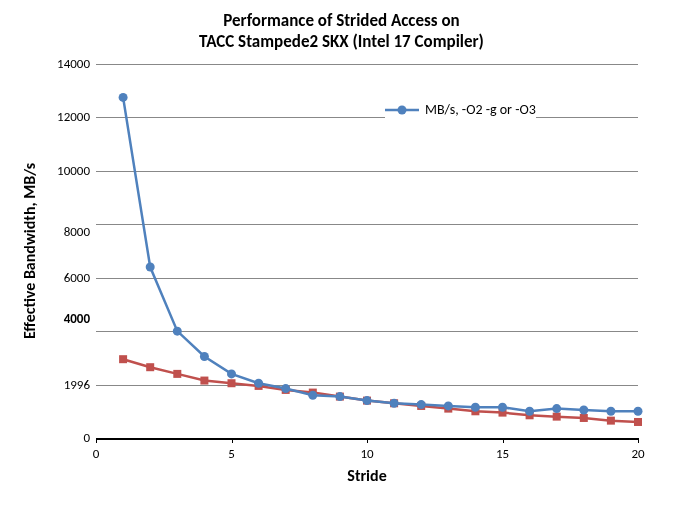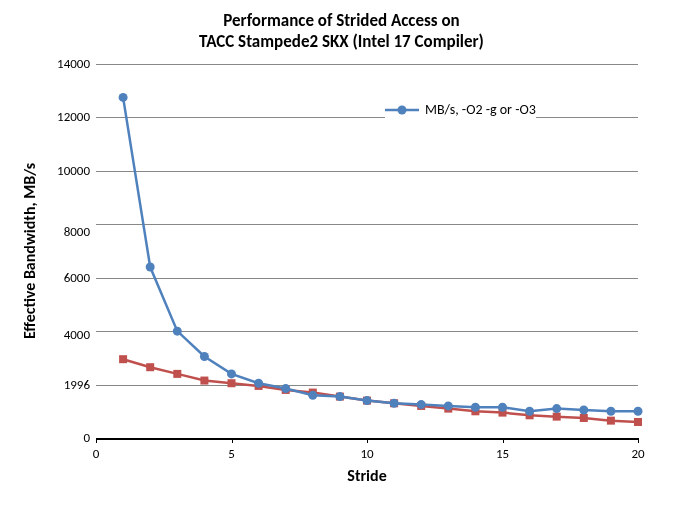--- a/index.html
+++ b/index.html
@@ -146,21 +146,21 @@
         <svg width="34" height="14" class="legend-swatch">
           <line x1="0" y1="7" x2="34" y2="7" stroke="#4f81bd" stroke-width="2.5"></line>
           <circle cx="17" cy="7" r="4.5" fill="#4f81bd"></circle>
         </svg>
         <span>MB/s, -O2 -g or -O3</span>
       </div>
     </div>
 
 <div class="tick-label" style="right: 593px; top: 430px; text-align: right;">0</div>
     <div class="tick-label" style="right: 593px; top: 376.571px; text-align: right;">1996</div>
-    <div class="tick-label" style="right: 593px; top: 327px; text-align: center;">4000</div>
+    <div class="tick-label" style="right: 593px; top: 311px; text-align: center; font-weight: bold;">4000</div>
     <div class="tick-label" style="right: 593px; top: 269.714px; text-align: right; margin-left: 46px;">6000</div>
     <div class="tick-label" style="right: 593px; top: 216.286px; text-align: center; margin-top: 8px;">8000</div>
     <div class="tick-label" style="right: 593px; top: 162.857px; text-align: right;">10000</div>
     <div class="tick-label" style="right: 593px; top: 109.429px; text-align: center;">12000</div>
     <div class="tick-label" style="right: 593px; top: 56px; text-align: right;">14000</div>
     <div class="tick-label" style="left: 86px; width: 20px; text-align: center; top: 446px;">0</div>
     <div class="tick-label" style="left: 221.5px; width: 20px; text-align: center; top: 446px;">5</div>
     <div class="tick-label" style="left: 357px; width: 20px; text-align: center; top: 446px;">10</div>
     <div class="tick-label" style="left: 492.5px; width: 20px; text-align: center; top: 446px;">15</div>
     <div class="tick-label" style="left: 628px; width: 20px; text-align: center; top: 446px;">20</div>

